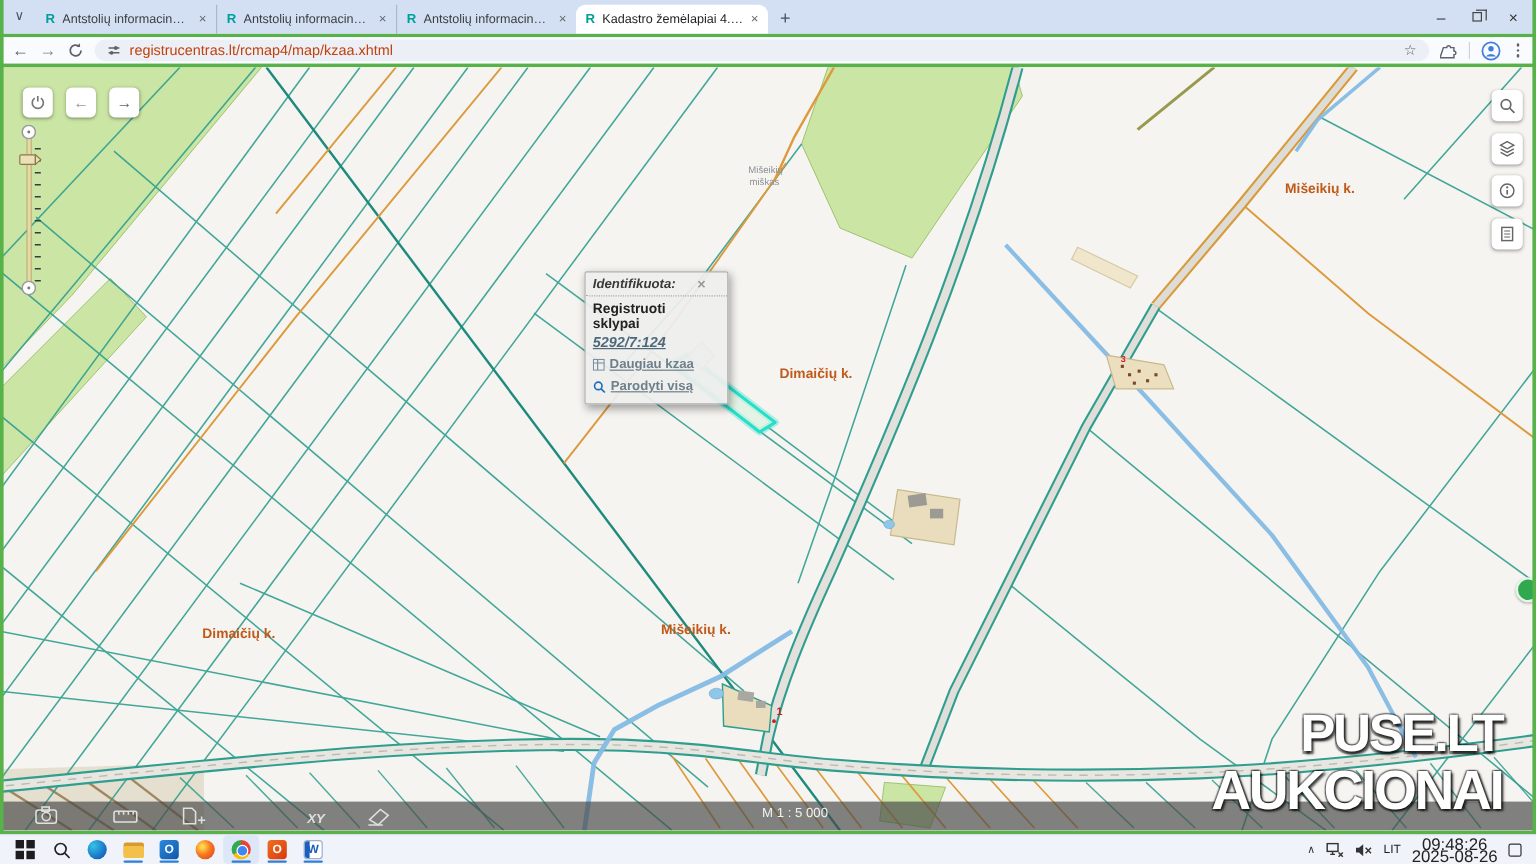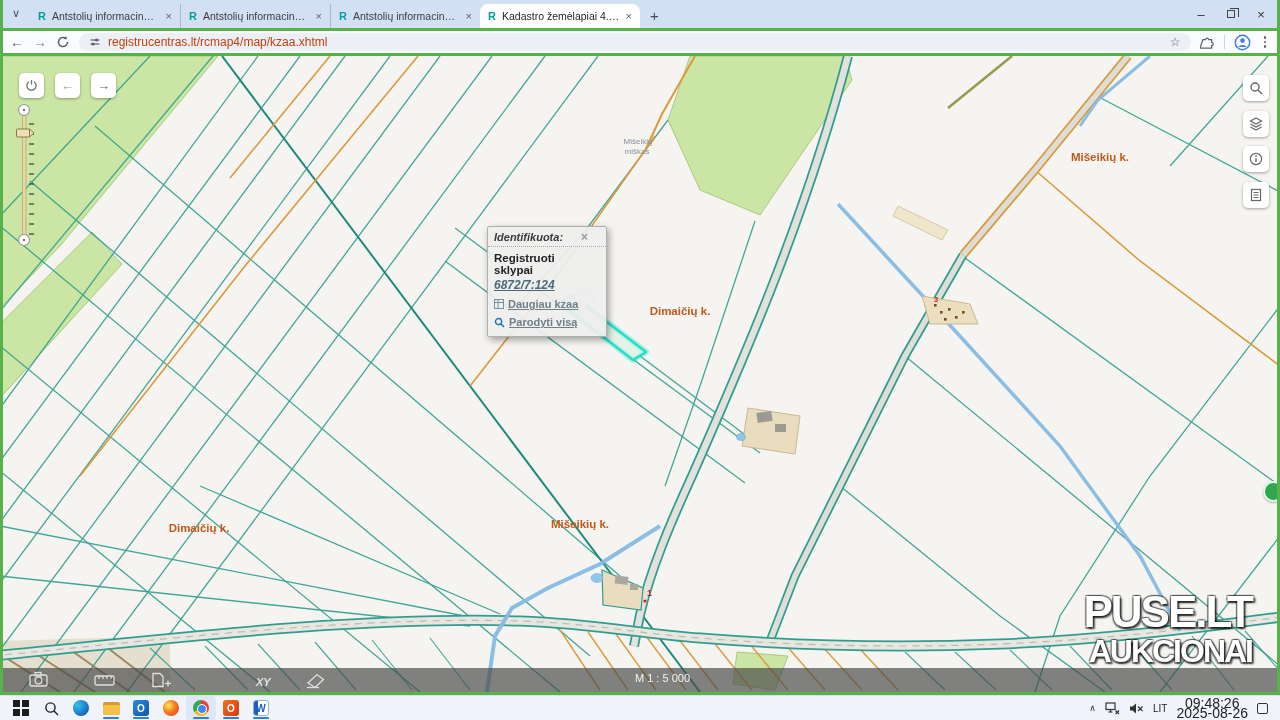--- a/index.html
+++ b/index.html
@@ -62,21 +62,21 @@
   .scaletxt { position:absolute; left:575px; top:4px; width:175px; text-align:center; color:#f2f2f2; font-size:11px; }
   .attrib { position:absolute; right:0; top:-3px; width:172px; height:27px; background:rgba(8,18,38,.8);
     display:flex; align-items:center; justify-content:flex-end; gap:5px; padding-right:7px; }
   .attrib .c { width:9px; height:9px; border:1px solid rgba(255,255,255,.45); border-radius:50%; }
   .attrib .t { color:#fff; font-size:10px; font-weight:bold; letter-spacing:.5px; }
 
   .watermark { position:absolute; right:28px; top:534px; z-index:6; text-align:right; color:#fff;
     font-weight:bold; line-height:1.02; letter-spacing:-2px;
     text-shadow:2px 2px 2px rgba(0,0,0,.7), -1px -1px 1px rgba(0,0,0,.45), 1px -1px 1px rgba(0,0,0,.45), -1px 2px 1px rgba(0,0,0,.45); }
   .watermark .l1 { font-size:44px; }
-  .watermark .l2 { font-size:32px; }
+  .watermark .l2 { font-size:46px; }
 
   .greenwidget { position:absolute; left:1263px; top:425px; width:21px; height:21px; border-radius:50%;
     background:#2fa84f; border:2px solid #e8f5e8; box-shadow:0 1px 2px rgba(0,0,0,.3); z-index:5; cursor:pointer; }
 
   
   .edge { position:absolute; top:0; width:3px; height:695px; background:#57b24a; z-index:50; }
   .edge.l { left:0; } .edge.r { right:0; }
 
   
   .taskbar { height:25px; background:#f0f3f9; border-top:1px solid #d9dfe8; display:flex; align-items:center; padding:0 6px; }
@@ -335,21 +335,21 @@
     </svg>
 
     <div class="diamond"></div>
     <div class="popup">
       <div class="hd">
         <span class="t">Identifikuota:</span>
         <span class="x">×</span>
       </div>
       <div class="bd">
         <div class="head2">Registruoti sklypai</div>
-        <span class="pcode">6872/7:124</span>
+        <span class="pcode">5292/7:124</span>
         <div class="lrow">
           <svg width="10" height="10" viewBox="0 0 10 10">
             <rect x="0.5" y="0.5" width="9" height="9" fill="none" stroke="#7a8fa0" stroke-width="1"></rect>
             <line x1="0.5" y1="3.5" x2="9.5" y2="3.5" stroke="#7a8fa0"></line>
             <line x1="4" y1="0.5" x2="4" y2="9.5" stroke="#7a8fa0"></line>
           </svg>
           <a>Daugiau kzaa</a>
         </div>
         <div class="lrow">
           <svg width="11" height="11" viewBox="0 0 12 12">

